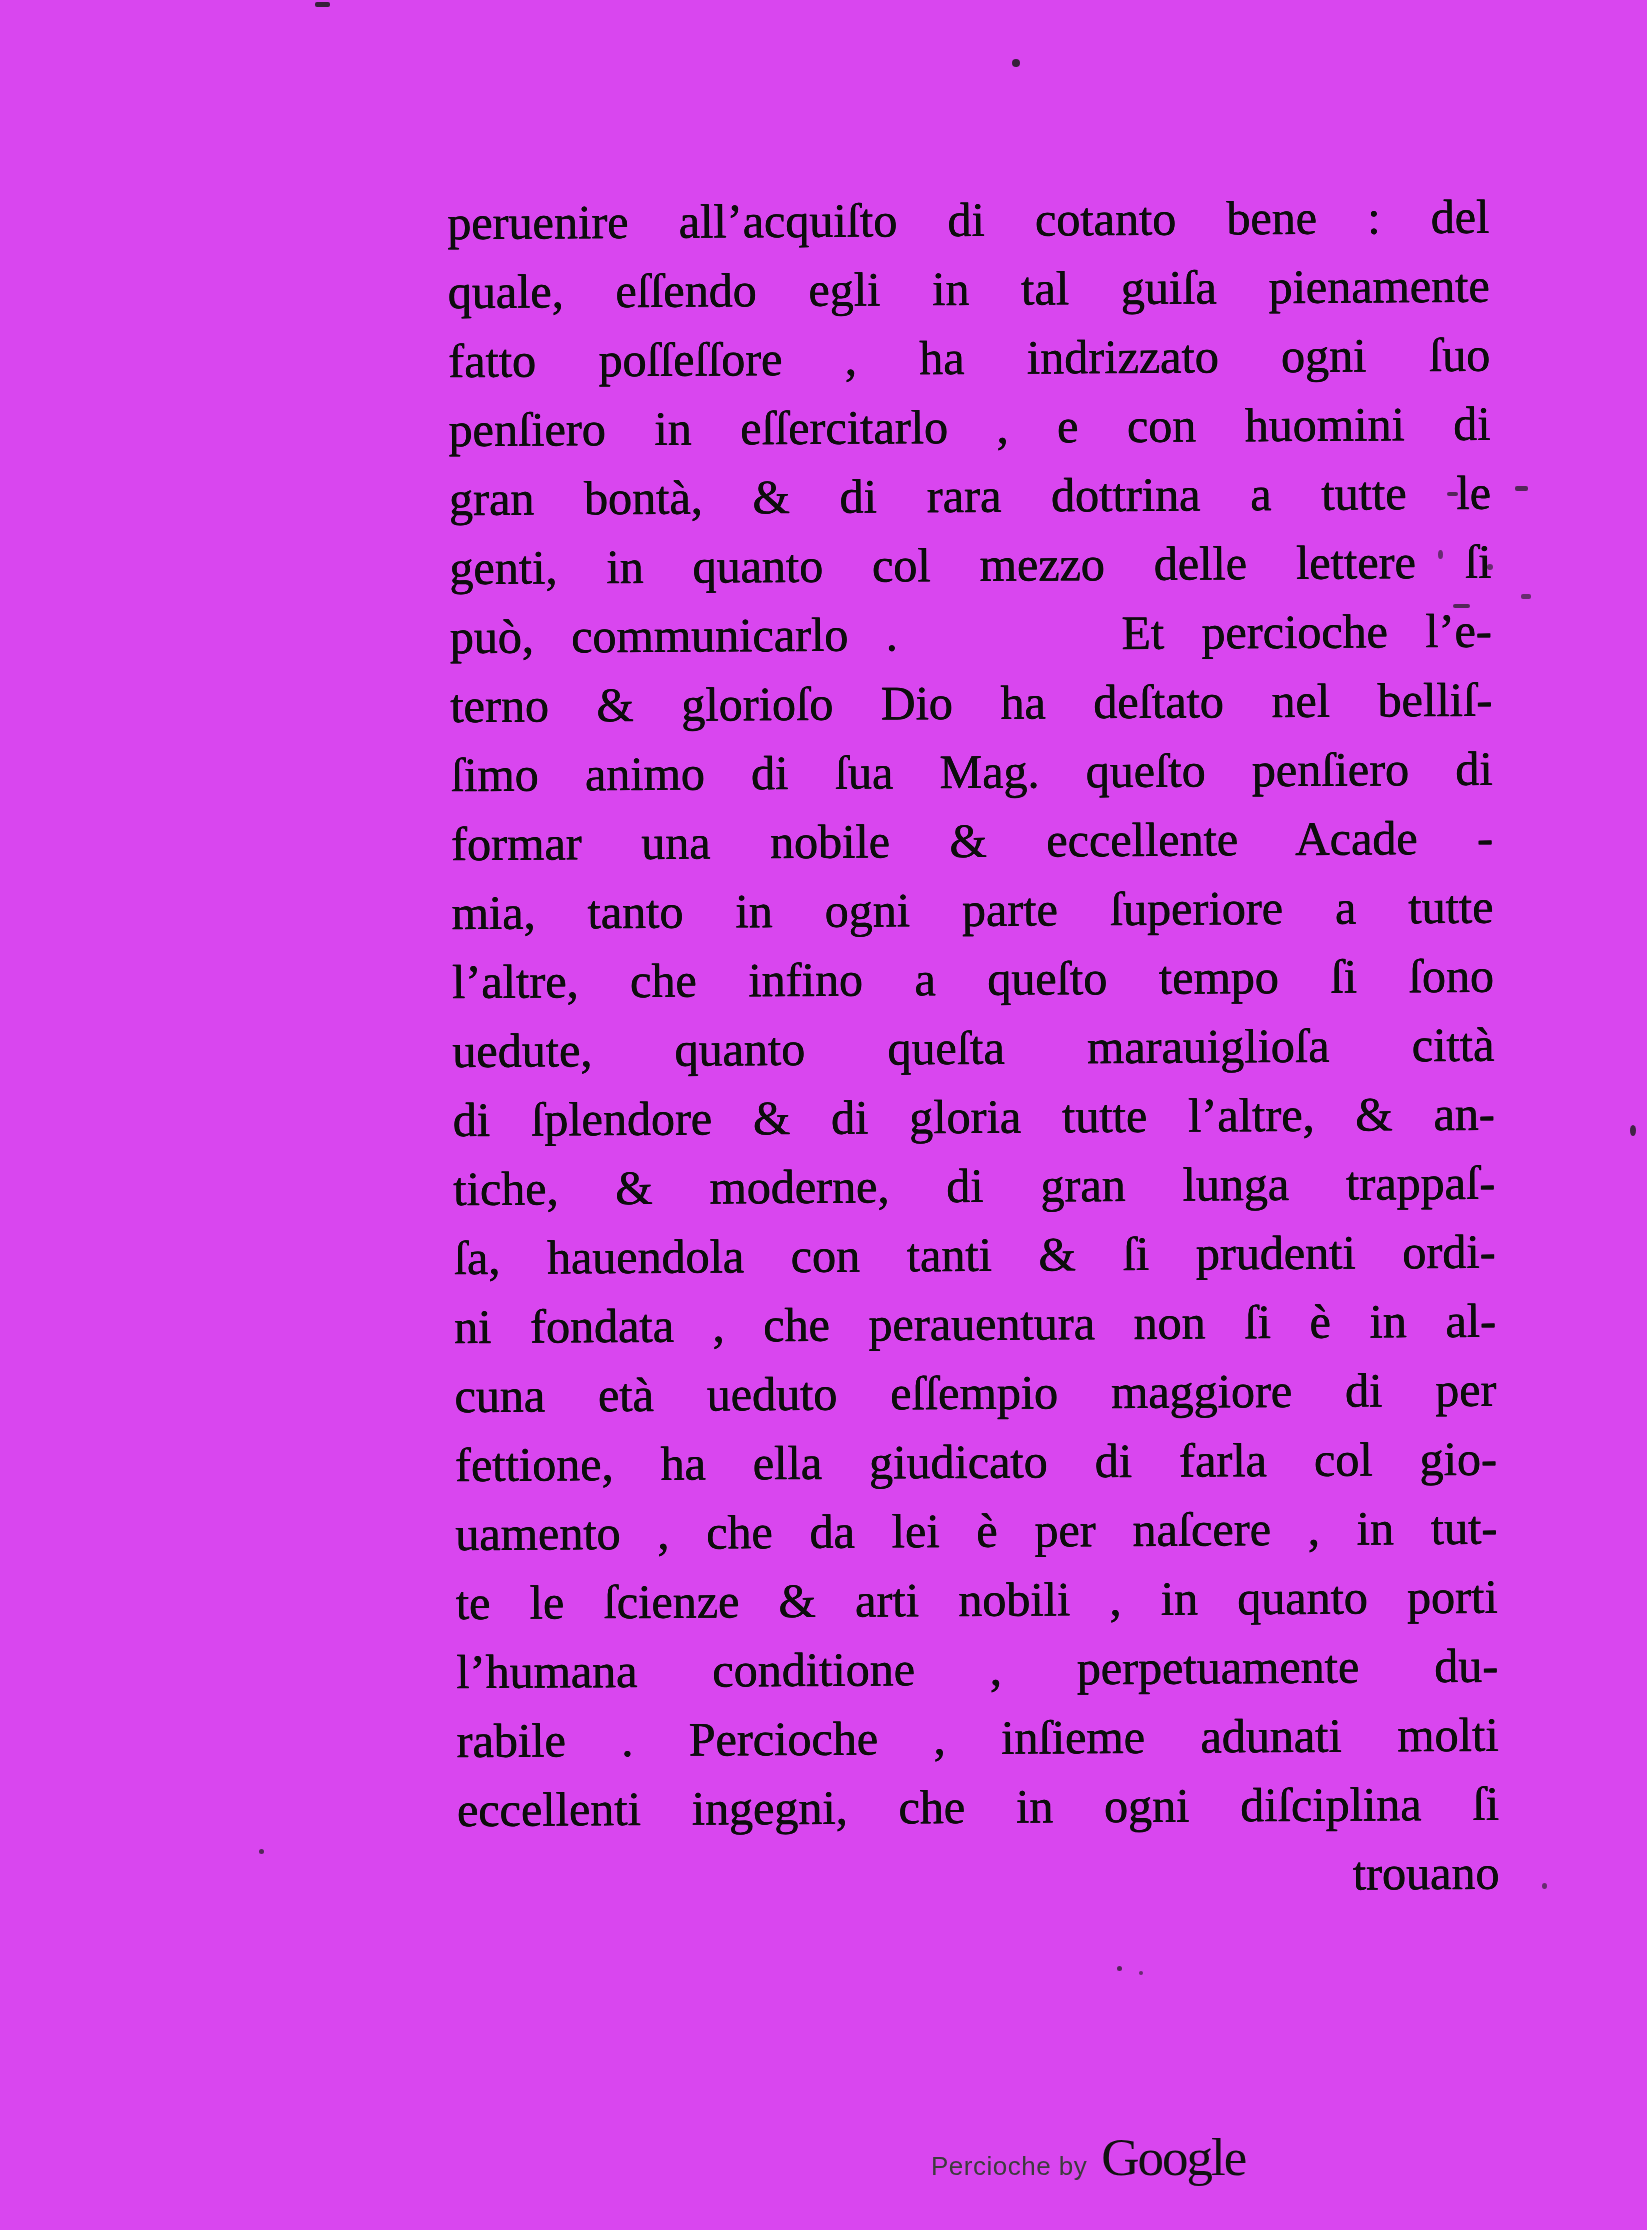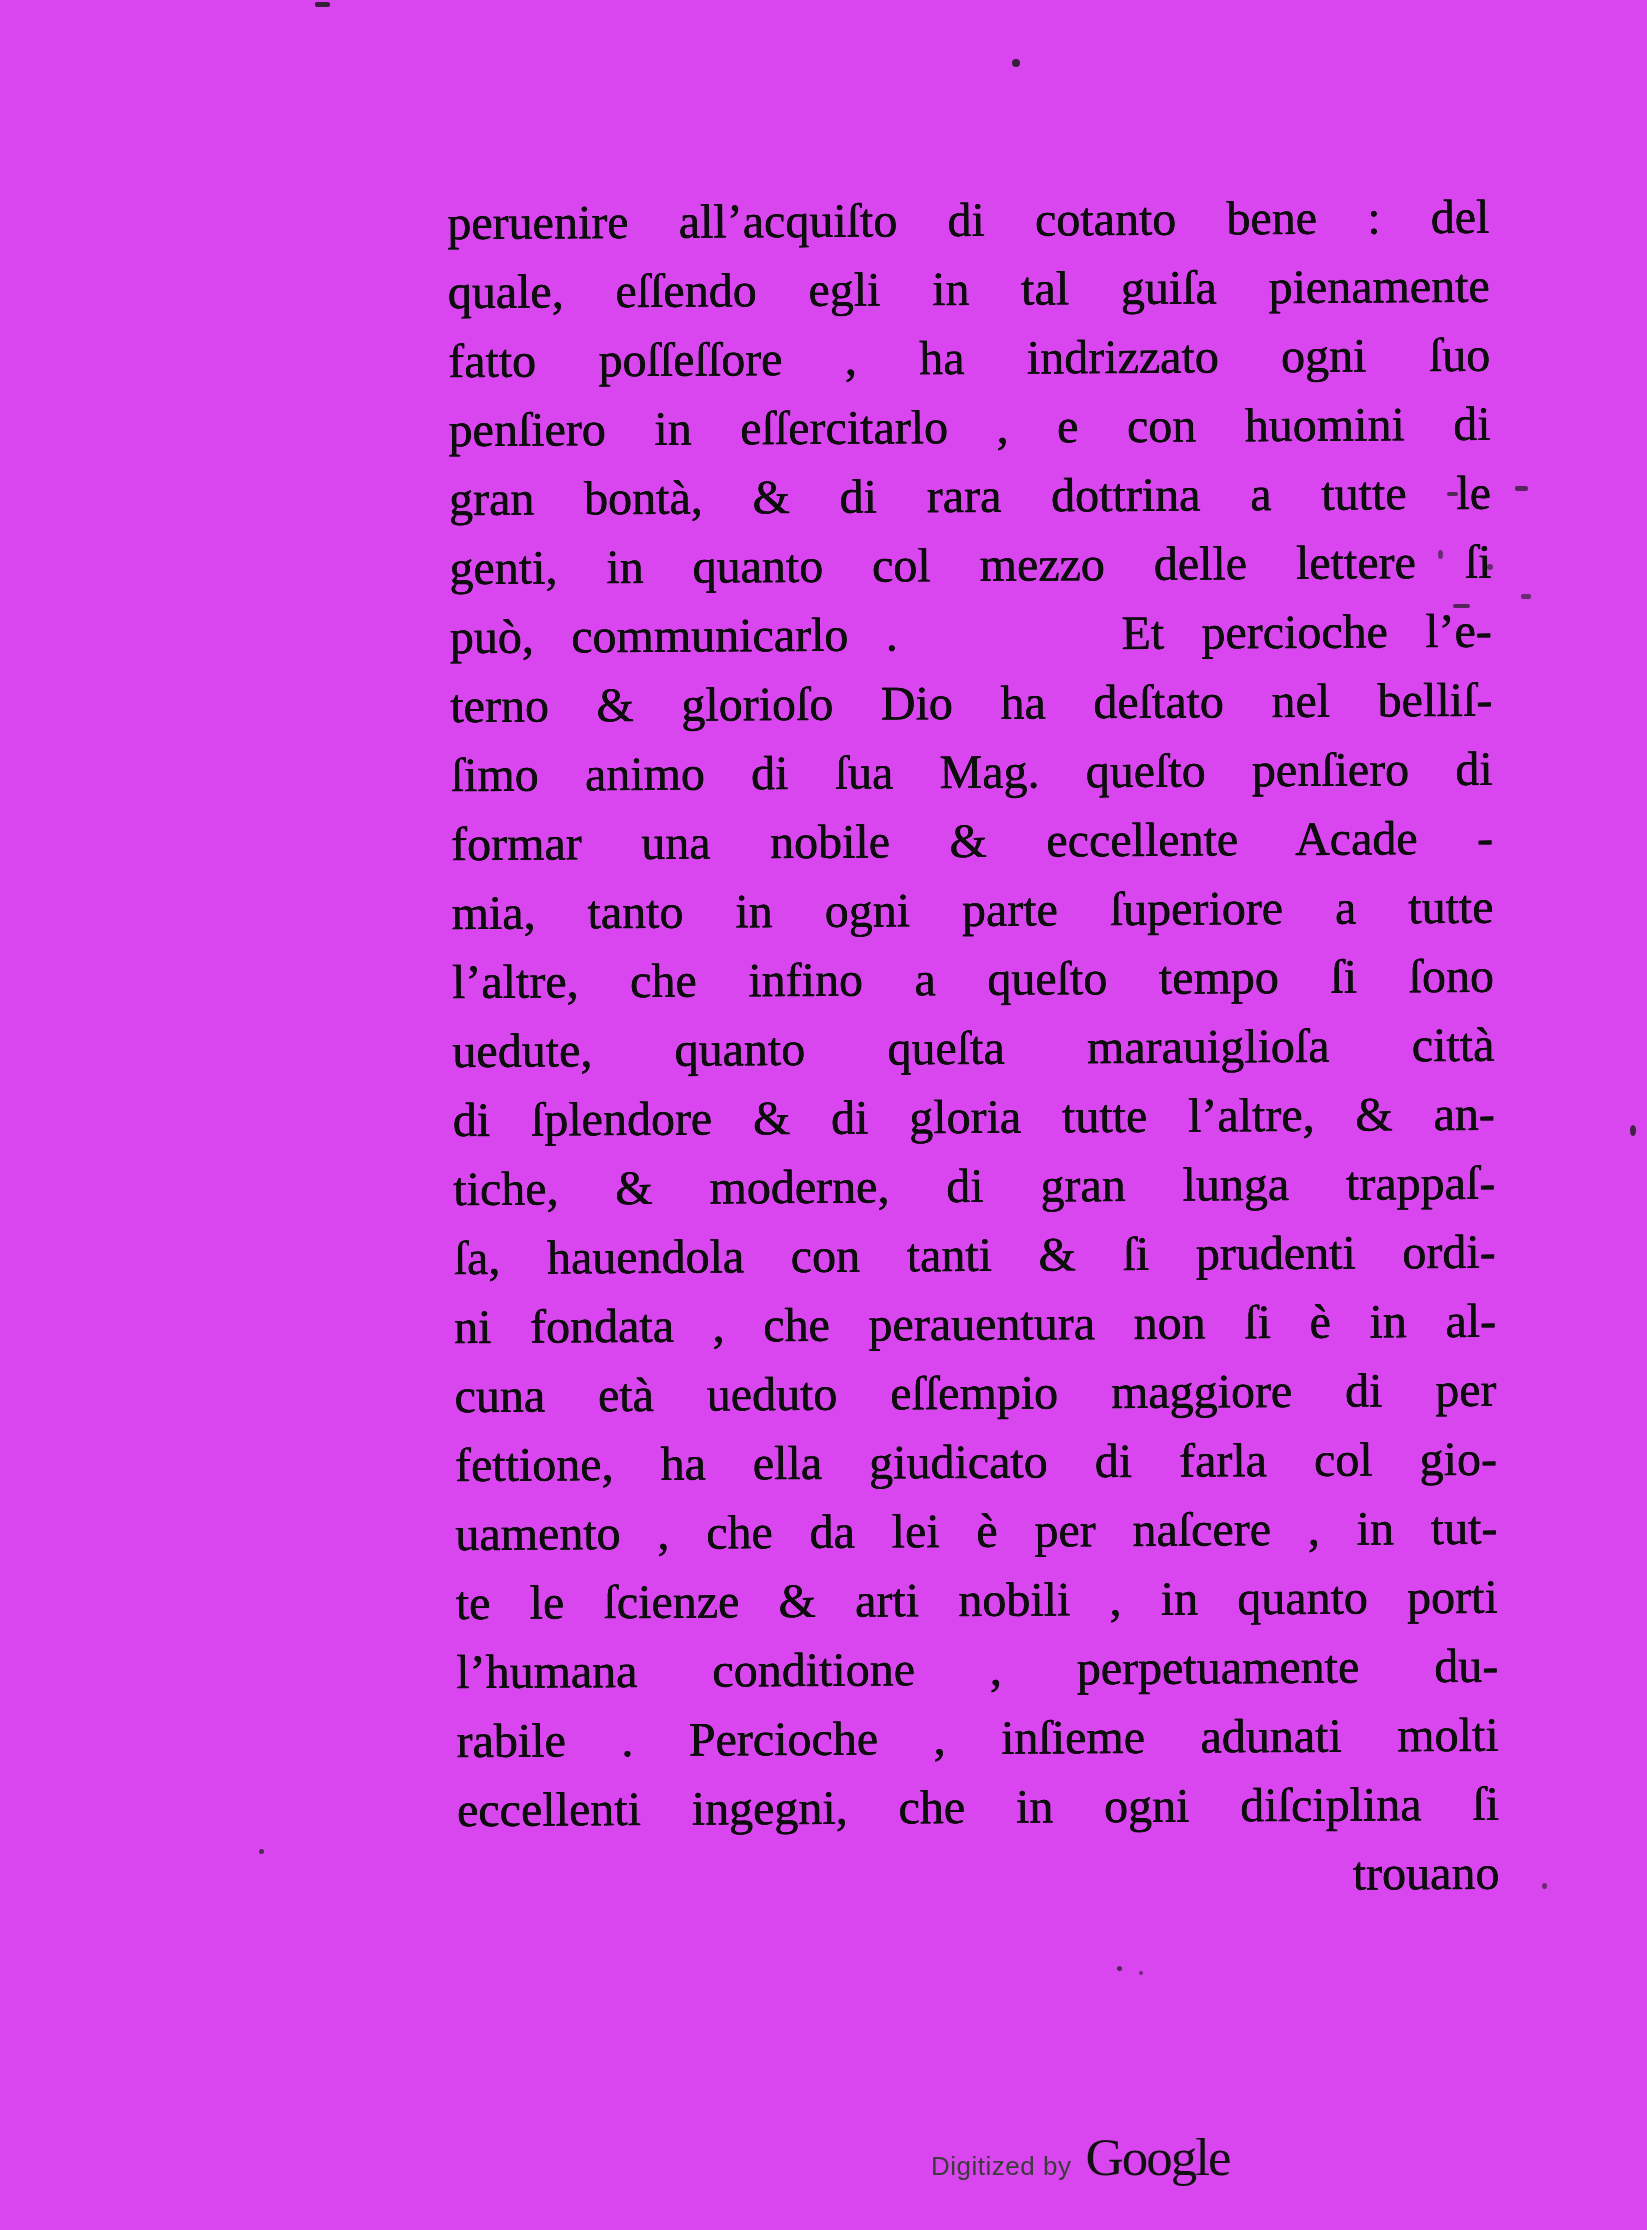--- a/index.html
+++ b/index.html
@@ -119,18 +119,18 @@
     <div class="line">fettione, ha ella giudicato di farla col gio-</div>
     <div class="line">uamento , che da lei è per naſcere , in tut-</div>
     <div class="line">te le ſcienze &amp; arti nobili , in quanto porti</div>
     <div class="line">l’humana conditione , perpetuamente du-</div>
     <div class="line">rabile . Percioche , inſieme adunati molti</div>
     <div class="line">eccellenti ingegni, che in ogni diſciplina ſi</div>
     <div class="catchword-row">trouano</div>
   </div>
 
   <div class="watermark">
-    <span class="wm-prefix">Digitized by</span>
+    <span class="wm-prefix">Percioche by</span>
     <span class="wm-brand">Google</span>
   </div>
 
 </div>
 
 
 </body></html>

